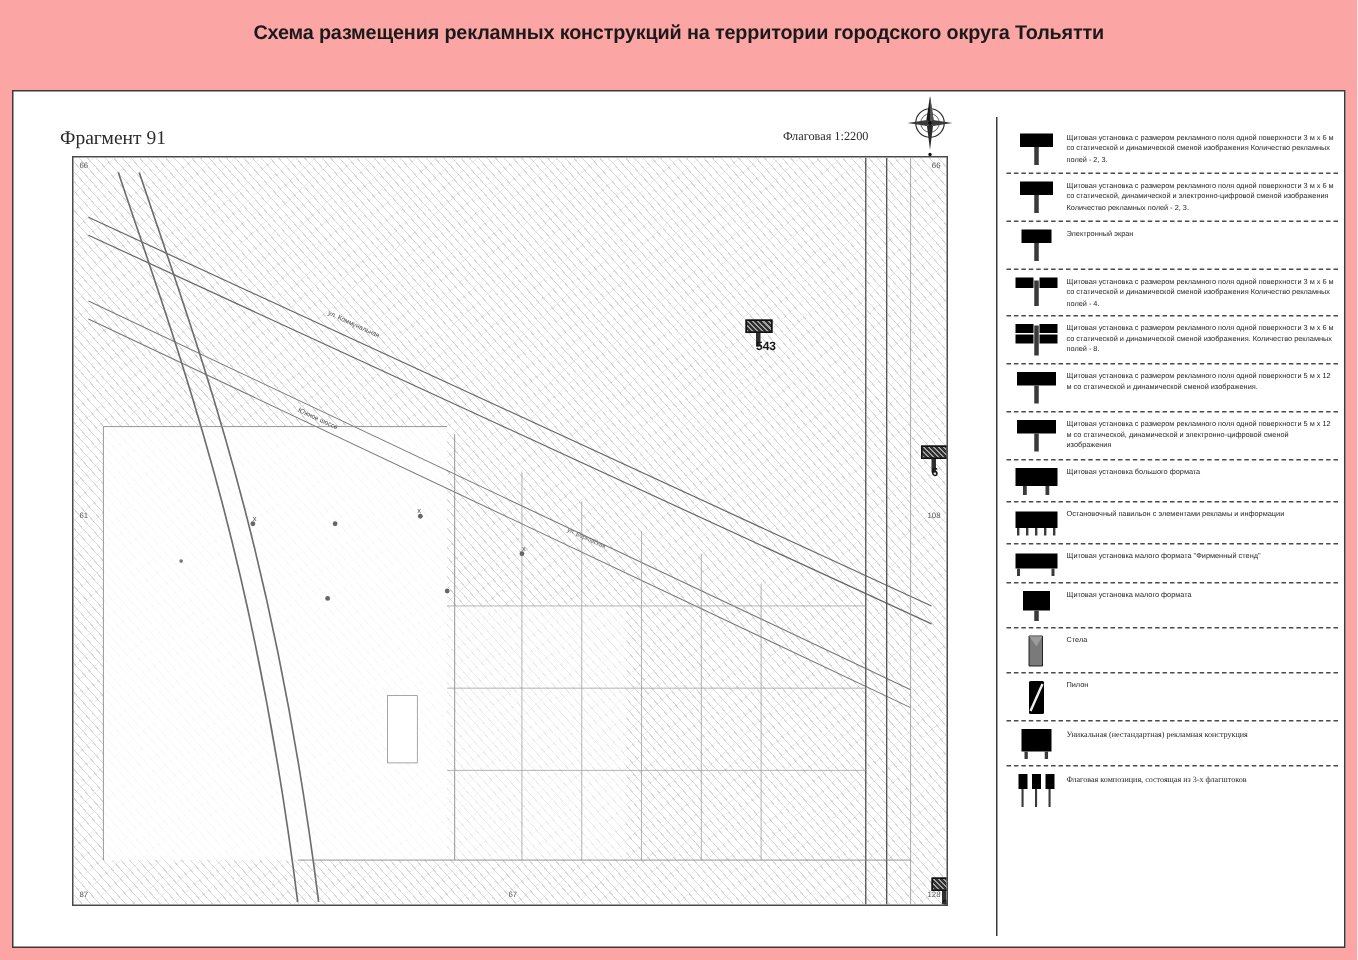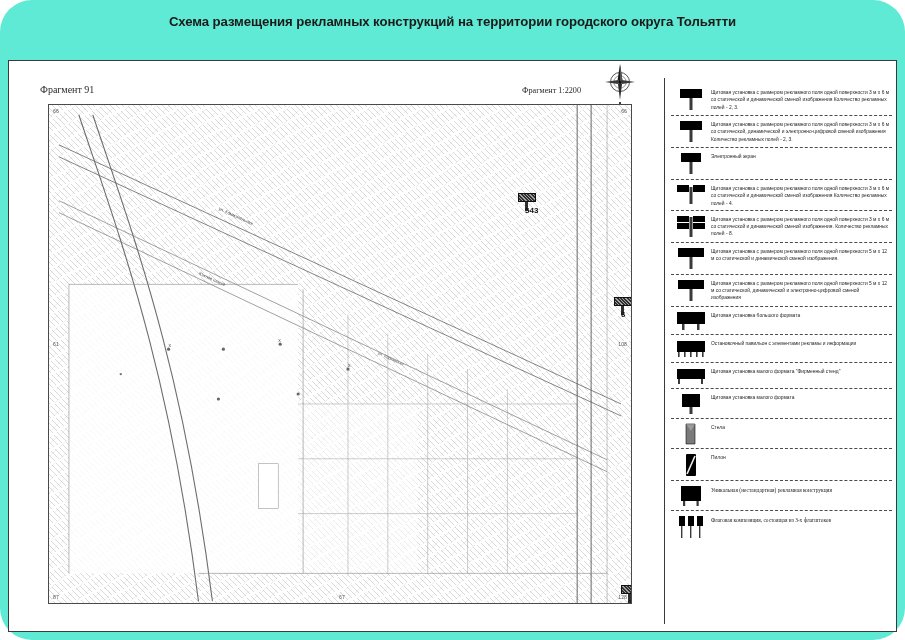--- a/index.html
+++ b/index.html
@@ -6,22 +6,21 @@
   html, body {
     margin: 0; padding: 0;
     width: 905px; height: 640px;
     background: #ffffff;
     font-family: "Liberation Sans", sans-serif;
     overflow: hidden;
   }
   #page {
     position: relative;
     width: 905px; height: 640px;
-    background: #5eead4;
-    border-radius: 32px;
+    background: #fca5a5;
   }
 
   
   .doc-title {
     position: absolute;
     top: 14px; left: 0; width: 905px;
     text-align: center;
     font-size: 13.2px;
     font-weight: bold;
     color: #1a1a1a;
@@ -45,21 +44,21 @@
     width: 630px; height: 540px;
   }
   .map-header {
     position: relative;
     height: 26px;
     width: 100%;
   }
   .fragment-label {
     position: absolute;
     left: 10px; top: 6px;
-    font-size: 10px;
+    font-size: 13px;
     color: #2b2b2b;
     font-family: "Liberation Serif", serif;
   }
   .scale-label {
     position: absolute;
     left: 492px; top: 8px;
     font-size: 8.2px;
     color: #2b2b2b;
     font-family: "Liberation Serif", serif;
   }
@@ -186,21 +185,21 @@
 <div id="page">
 
   <div class="doc-title">Схема размещения рекламных конструкций на территории городского округа Тольятти</div>
 
   <div class="sheet-frame"></div>
 
   <div class="map-panel">
 
     <div class="map-header">
       <div class="fragment-label">Фрагмент 91</div>
-      <div class="scale-label">Фрагмент 1:2200</div>
+      <div class="scale-label">Флаговая 1:2200</div>
 
       <div class="compass">
         <svg viewBox="0 0 36 44" width="36" height="44">
           <circle cx="18" cy="20" r="9.5" fill="none" stroke="#2a2a2a" stroke-width="0.8"></circle>
           <circle cx="18" cy="20" r="6.2" fill="none" stroke="#2a2a2a" stroke-width="0.5"></circle>
           <polygon points="18,2 20.4,18 18,20 15.6,18" fill="#1a1a1a"></polygon>
           <polygon points="18,2 20.4,18 18,20" fill="#555"></polygon>
           <polygon points="18,38 20,22 18,20 16,22" fill="#2a2a2a"></polygon>
           <polygon points="3,20 16,22 18,20 16,18" fill="#3a3a3a"></polygon>
           <polygon points="33,20 20,22 18,20 20,18" fill="#3a3a3a"></polygon>
@@ -262,21 +261,21 @@
       </svg>
 
       <div class="grid-tick" style="left:4px; top:3px;">66</div>
       <div class="grid-tick" style="right:4px; top:3px;">66</div>
       <div class="grid-tick" style="left:4px; top:236px;">61</div>
       <div class="grid-tick" style="right:4px; top:236px;">108</div>
       <div class="grid-tick" style="left:4px; bottom:3px;">87</div>
       <div class="grid-tick" style="left:290px; bottom:3px;">67</div>
       <div class="grid-tick" style="right:4px; bottom:3px;">128</div>
 
-      <div class="map-marker" style="left:448px; top:88px;margin-left:21px;">
+      <div class="map-marker" style="left:448px; top:108px;">
         <div class="mk-panel"></div>
         <div class="mk-stem"></div>
         <div class="mk-label">543</div>
       </div>
       <div class="map-marker" style="left:565px; top:192px;">
         <div class="mk-panel"></div>
         <div class="mk-stem"></div>
         <div class="mk-label">6</div>
       </div>
       <div class="map-marker" style="left:572px; top:480px;">

